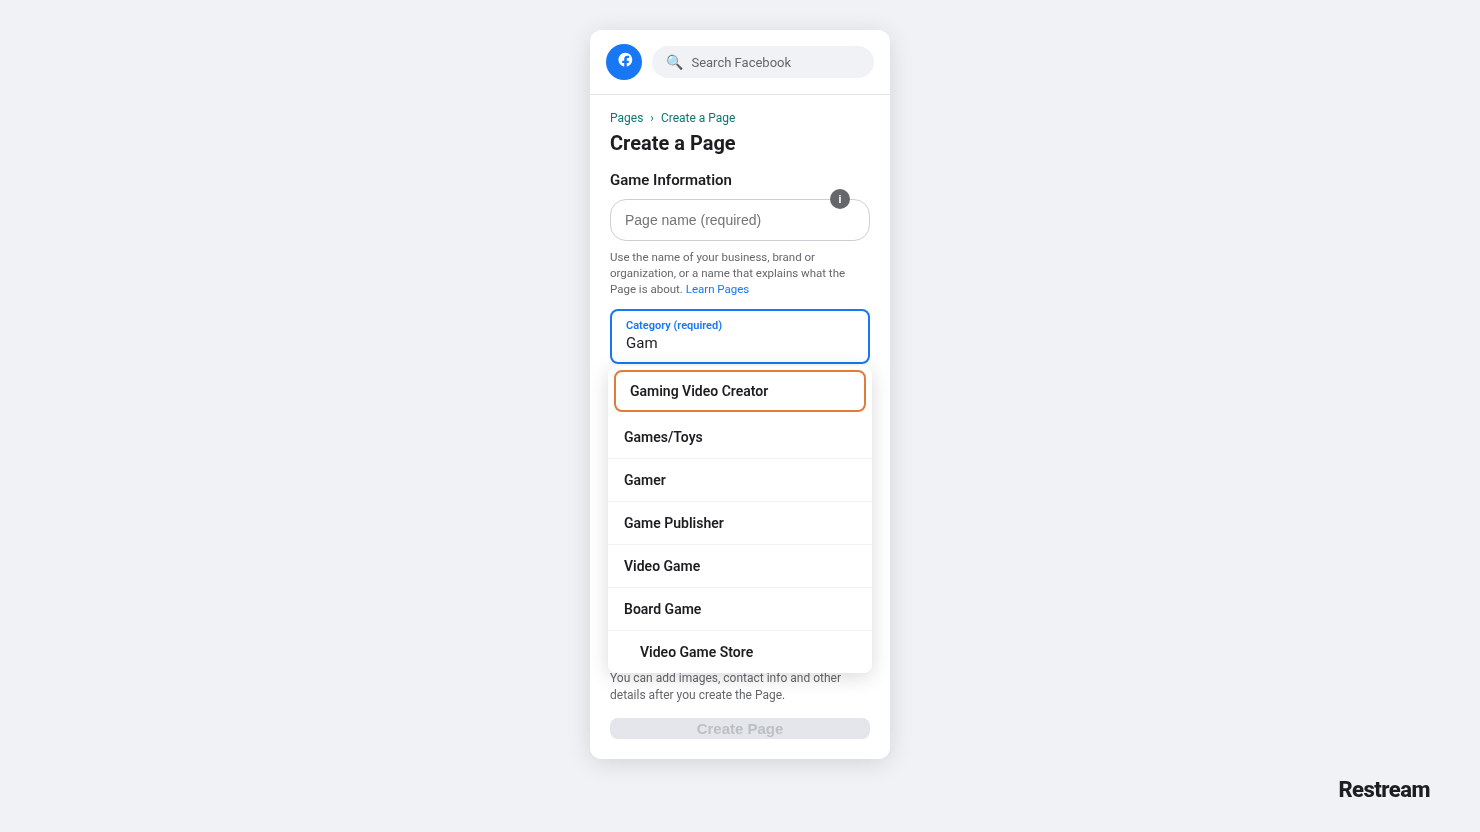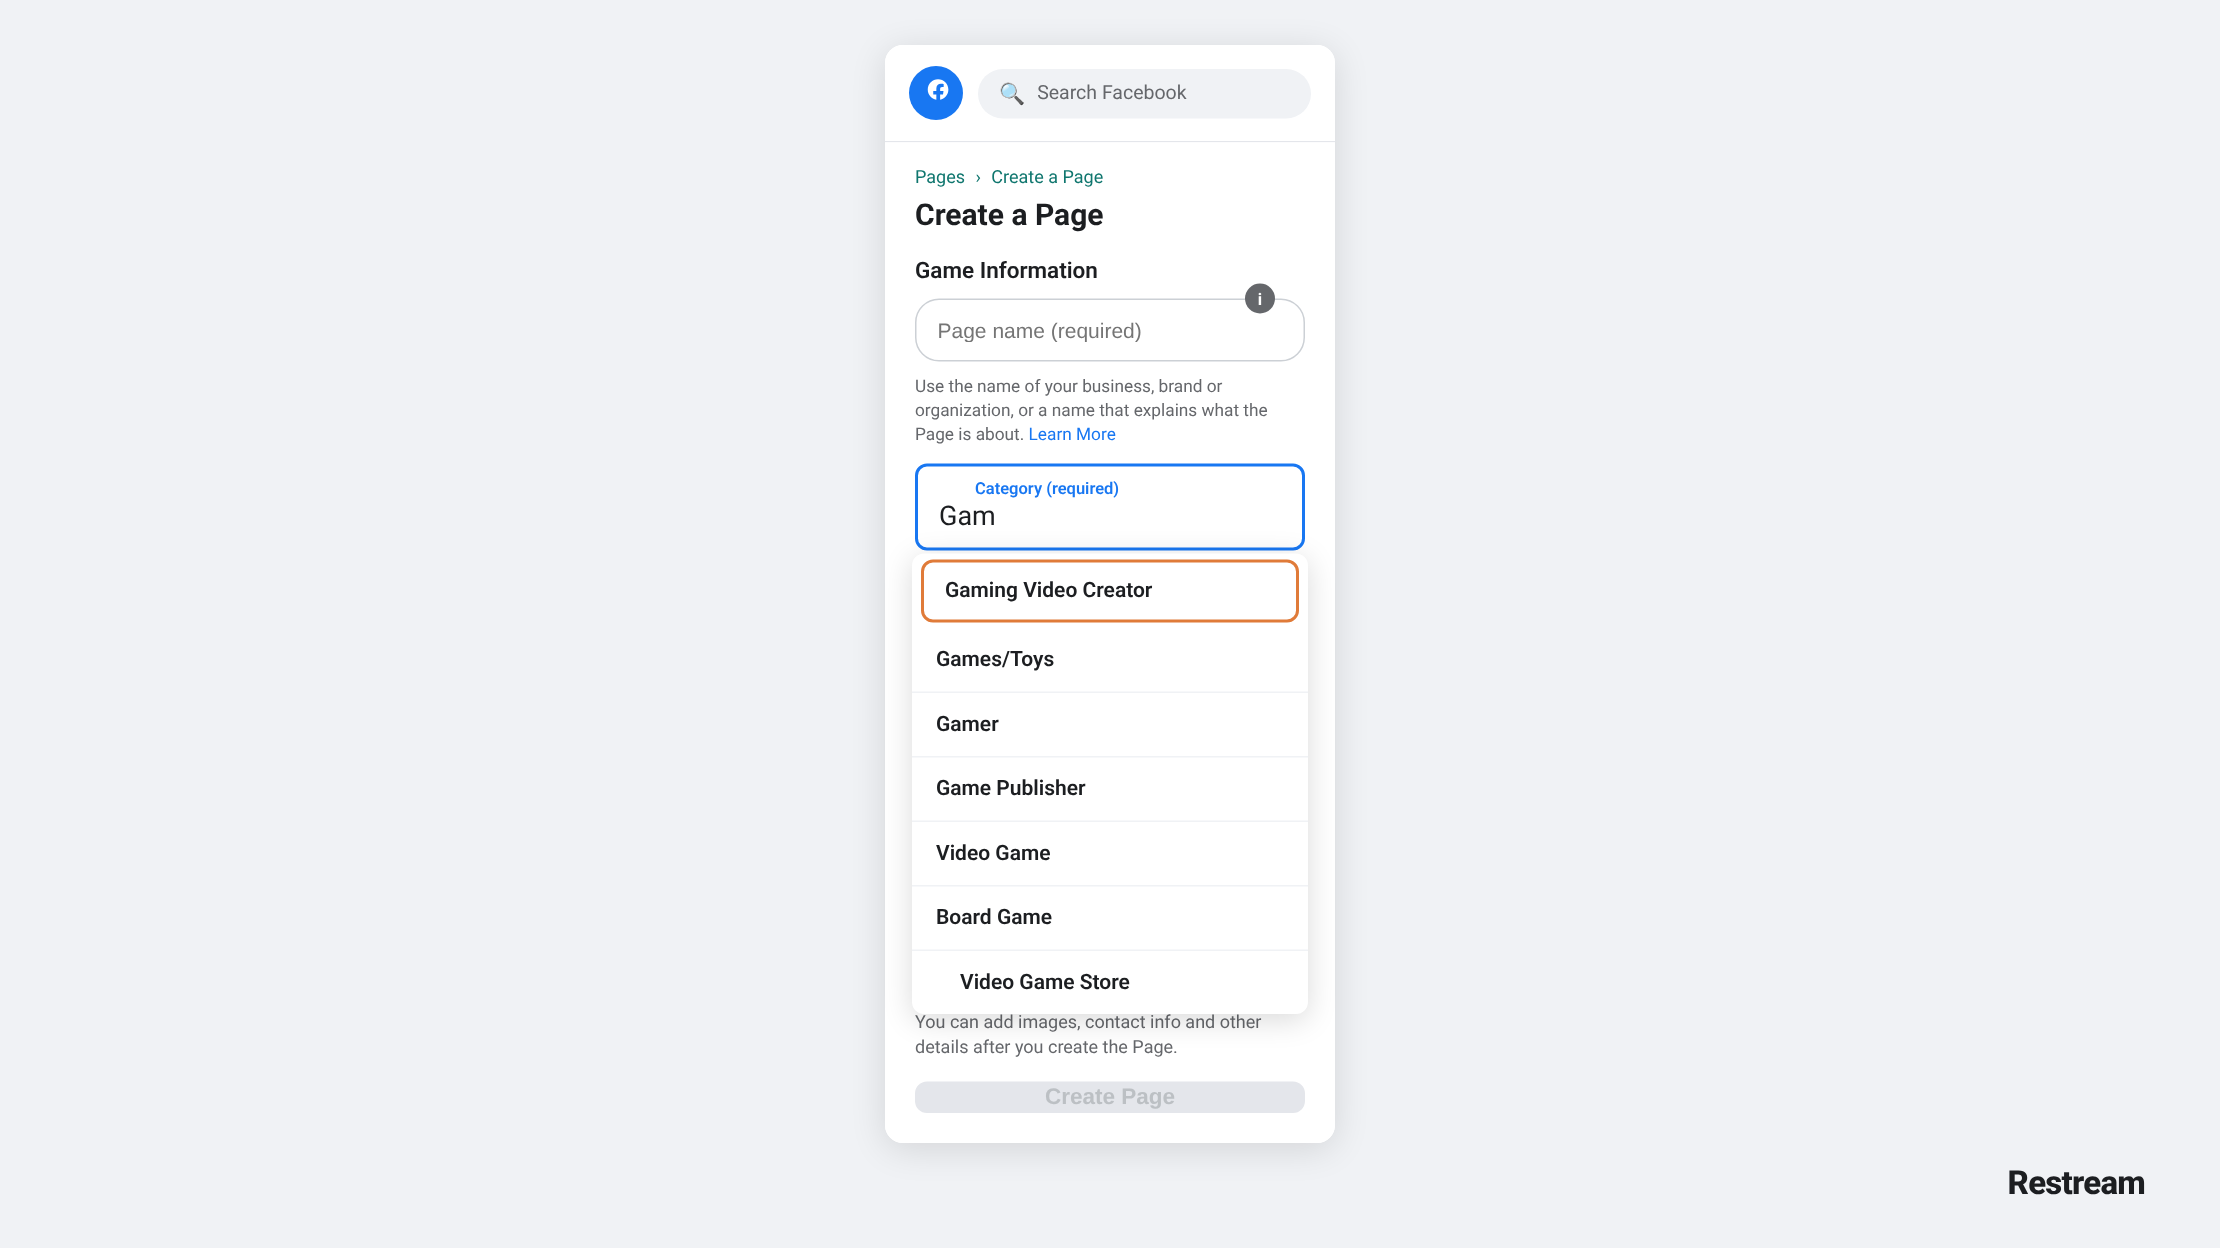--- a/index.html
+++ b/index.html
@@ -175,25 +175,24 @@
       padding: 8px 14px 10px 14px;
       background: #fff;
       position: relative;
     }
 
     .category-label {
       font-size: 11px;
       color: #1877f2;
       font-weight: 600;
       margin-bottom: 2px;
-      margin-left: 24px;
     }
 
     .category-value {
-      font-size: 18px;
+      font-size: 15px;
       color: #1c1e21;
     }
 
     
     .dropdown-list {
       position: absolute;
       left: -2px;
       right: -2px;
       top: calc(100% + 2px);
       background: #fff;
@@ -298,21 +297,21 @@
 
       
       <div class="section-label">Game Information</div>
 
       
       <input class="page-name-input" type="text" placeholder="Page name (required)" style="">
 
       
       <p class="helper-text">
         <span>Use the name of your business, brand or organization, or a name that explains what the Page is about.</span>
-        <a class="learn-more-link">Learn More</a>
+        <a class="learn-more-link">Learn Pages</a>
       </p>
 
       
       <div class="category-field-wrapper">
         <div class="category-input-container">
           <div class="category-label">Category (required)</div>
           <div class="category-value">Gam</div>
         </div>
 
         <div class="dropdown-list">

